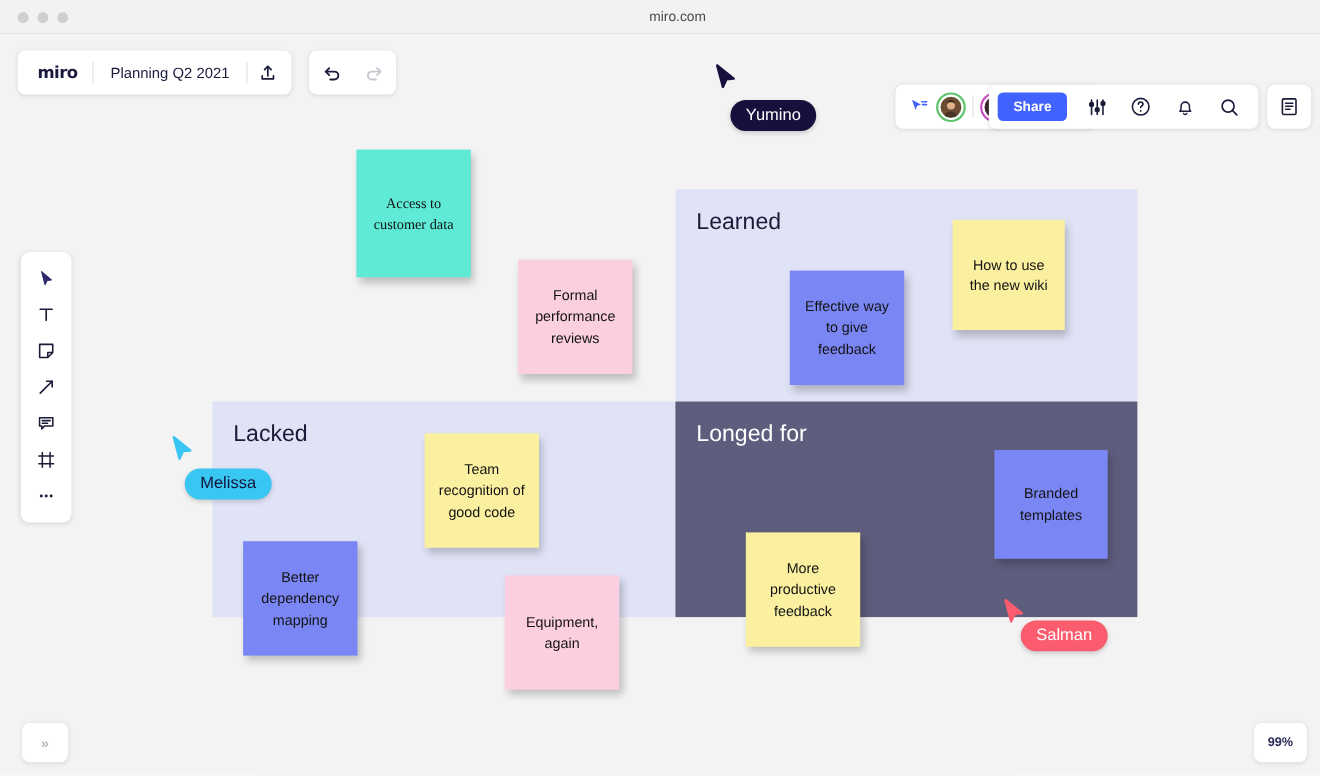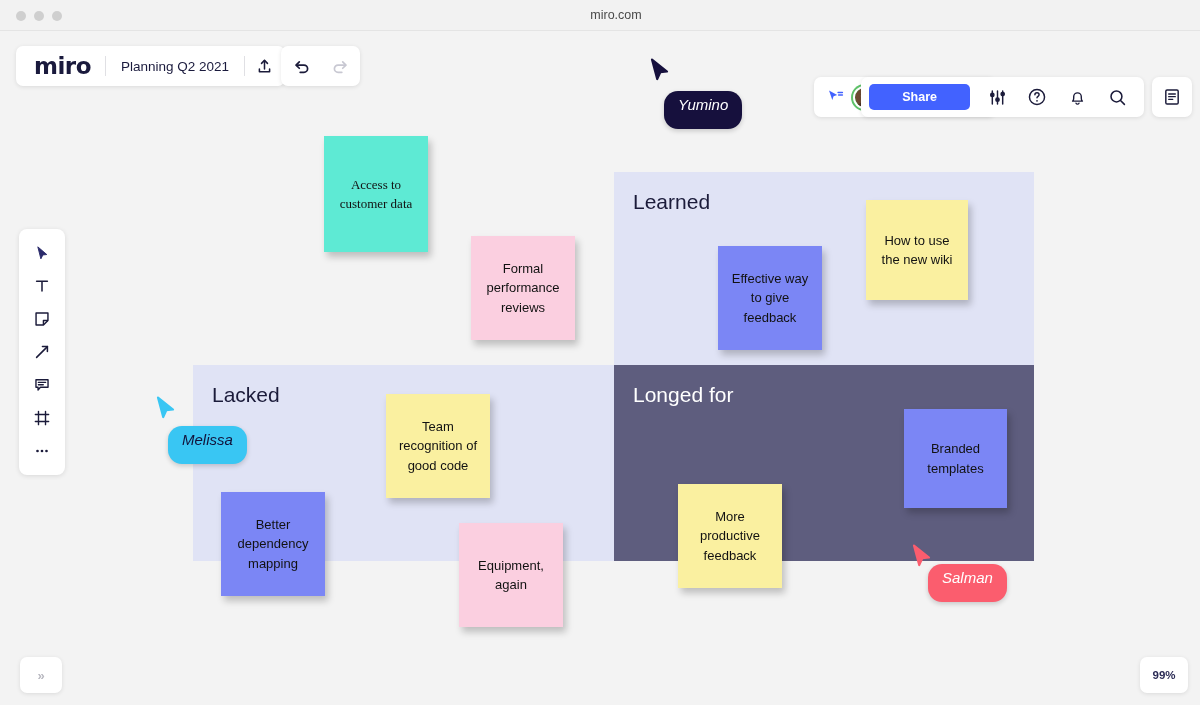--- a/index.html
+++ b/index.html
@@ -46,21 +46,21 @@
     position: absolute; left: 16px; top: 15px;
     height: 40px;
     display: flex; align-items: center;
     background: #ffffff;
     border-radius: 7px;
     box-shadow: 0 1px 4px rgba(0,0,0,0.10);
     padding: 0 2px;
   }
   .miro-logo {
     padding: 0 14px 0 16px;
-    font-size: 23px; font-weight: 700; letter-spacing: -0.5px;
+    font-size: 15px; font-weight: 700; letter-spacing: -0.5px;
     color: #1a1a3d;
     font-family: "DejaVu Sans", sans-serif;
   }
   .vsep { width: 1px; height: 20px; background: #e0e0e4; }
   .board-title {
     padding: 0 15px;
     font-size: 13.5px; font-weight: 400; color: #1a1a3d;
     white-space: nowrap;
   }
   .icon-btn {
@@ -105,21 +105,21 @@
     position: absolute; right: 56px; top: 46px;
     height: 40px;
     display: flex; align-items: center; gap: 2px;
     background: #ffffff; border-radius: 7px;
     box-shadow: 0 1px 4px rgba(0,0,0,0.10);
     padding: 0 8px;
   }
   .share-btn {
     background: #4262ff; color: #fff;
     font-size: 12.5px; font-weight: 700;
-    padding: 6px 33px; border-radius: 5px;
+    padding: 6px 14px; border-radius: 5px;
     border: none; cursor: pointer; margin-right: 6px;
     font-family: "Liberation Sans", sans-serif;
   }
   .tr-panel {
     position: absolute; right: 8px; top: 46px;
     width: 40px; height: 40px;
     display: flex; align-items: center; justify-content: center;
     background: #ffffff; border-radius: 7px;
     box-shadow: 0 1px 4px rgba(0,0,0,0.10);
   }
@@ -173,26 +173,25 @@
     font-family: "Liberation Sans", sans-serif;
     cursor: pointer;
   }
 
   
   .cursor-wrap { position: absolute; }
   .cursor-arrow { position: absolute; left: 0; top: 0; }
   .cursor-label {
     position: absolute;
     border-radius: 14px;
-    padding: 5px 14px 16px;
+    padding: 5px 14px 6px;
     font-size: 15px;
     white-space: nowrap;
     box-shadow: 0 2px 5px rgba(0,0,0,0.18);
     font-family: "Liberation Sans", sans-serif;
-    font-style: italic;
   }
 
   
   .bottom-left {
     position: absolute; left: 20px; bottom: 12px;
     width: 42px; height: 36px;
     background: #ffffff; border-radius: 7px;
     box-shadow: 0 1px 4px rgba(0,0,0,0.10);
     display: flex; align-items: center; justify-content: center;
     color: #b8b8c0; font-size: 13px; font-weight: 700;

